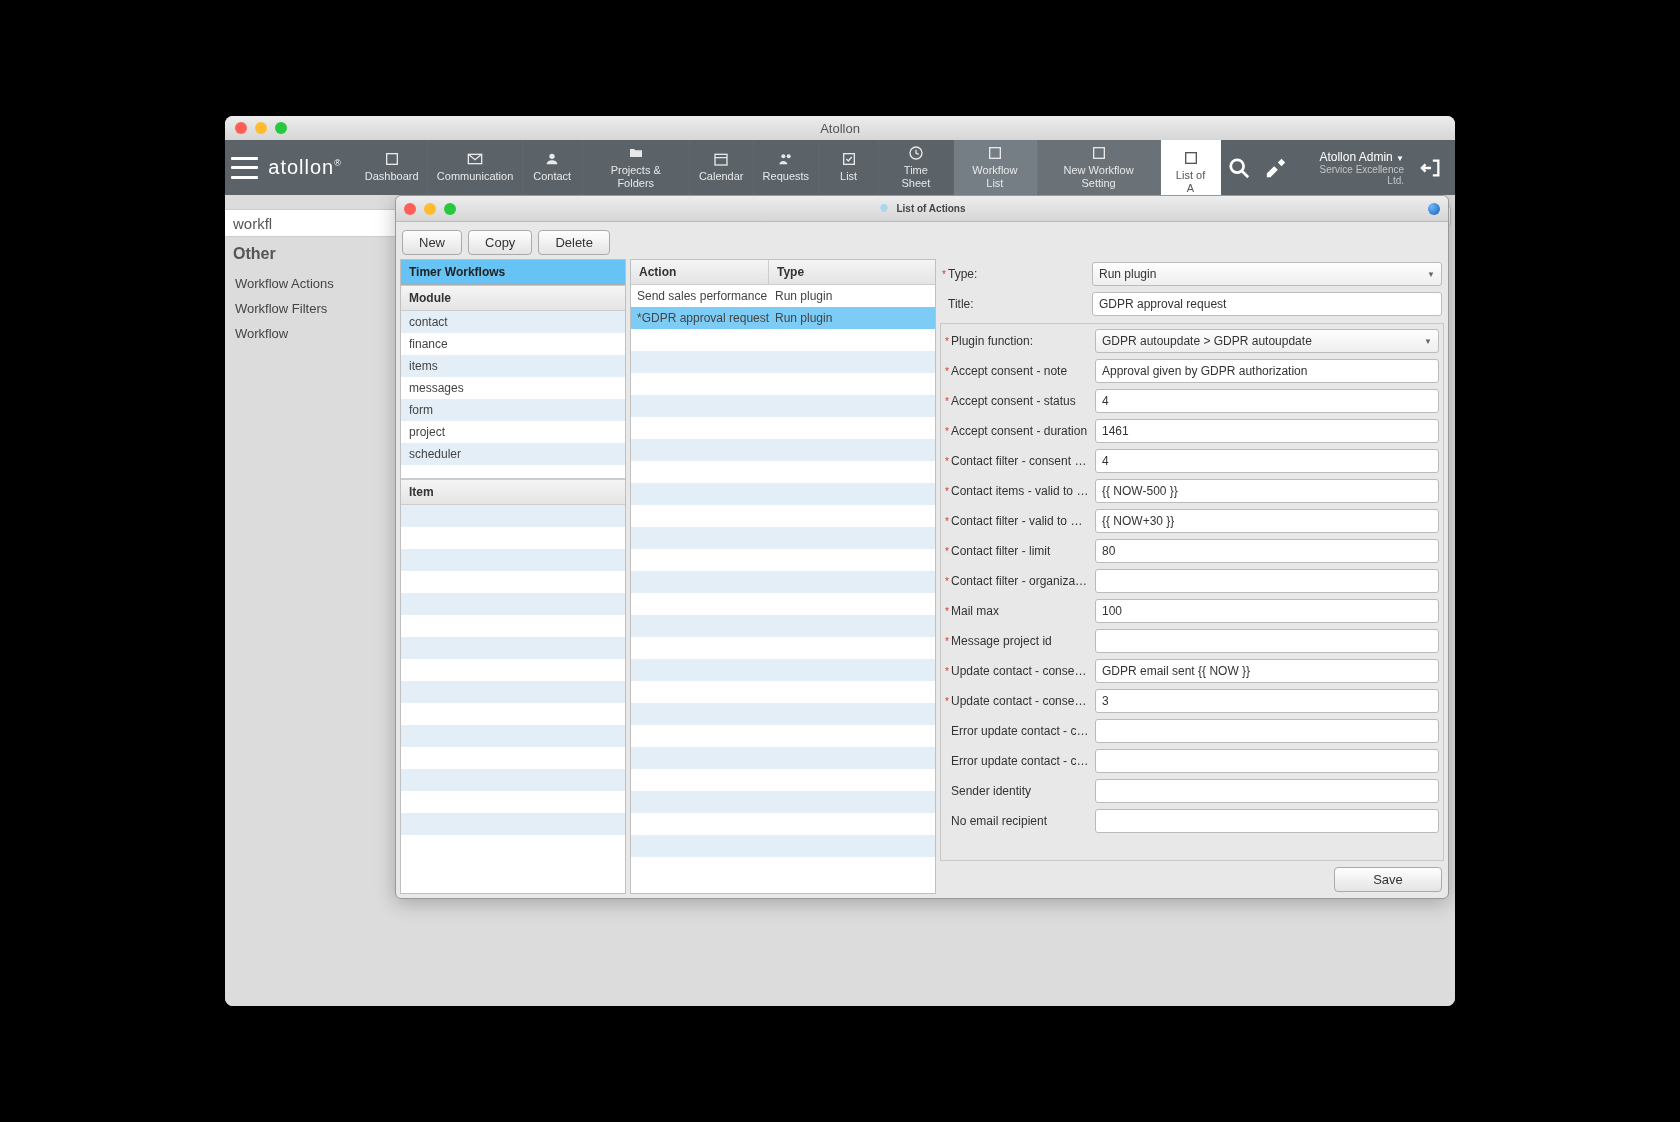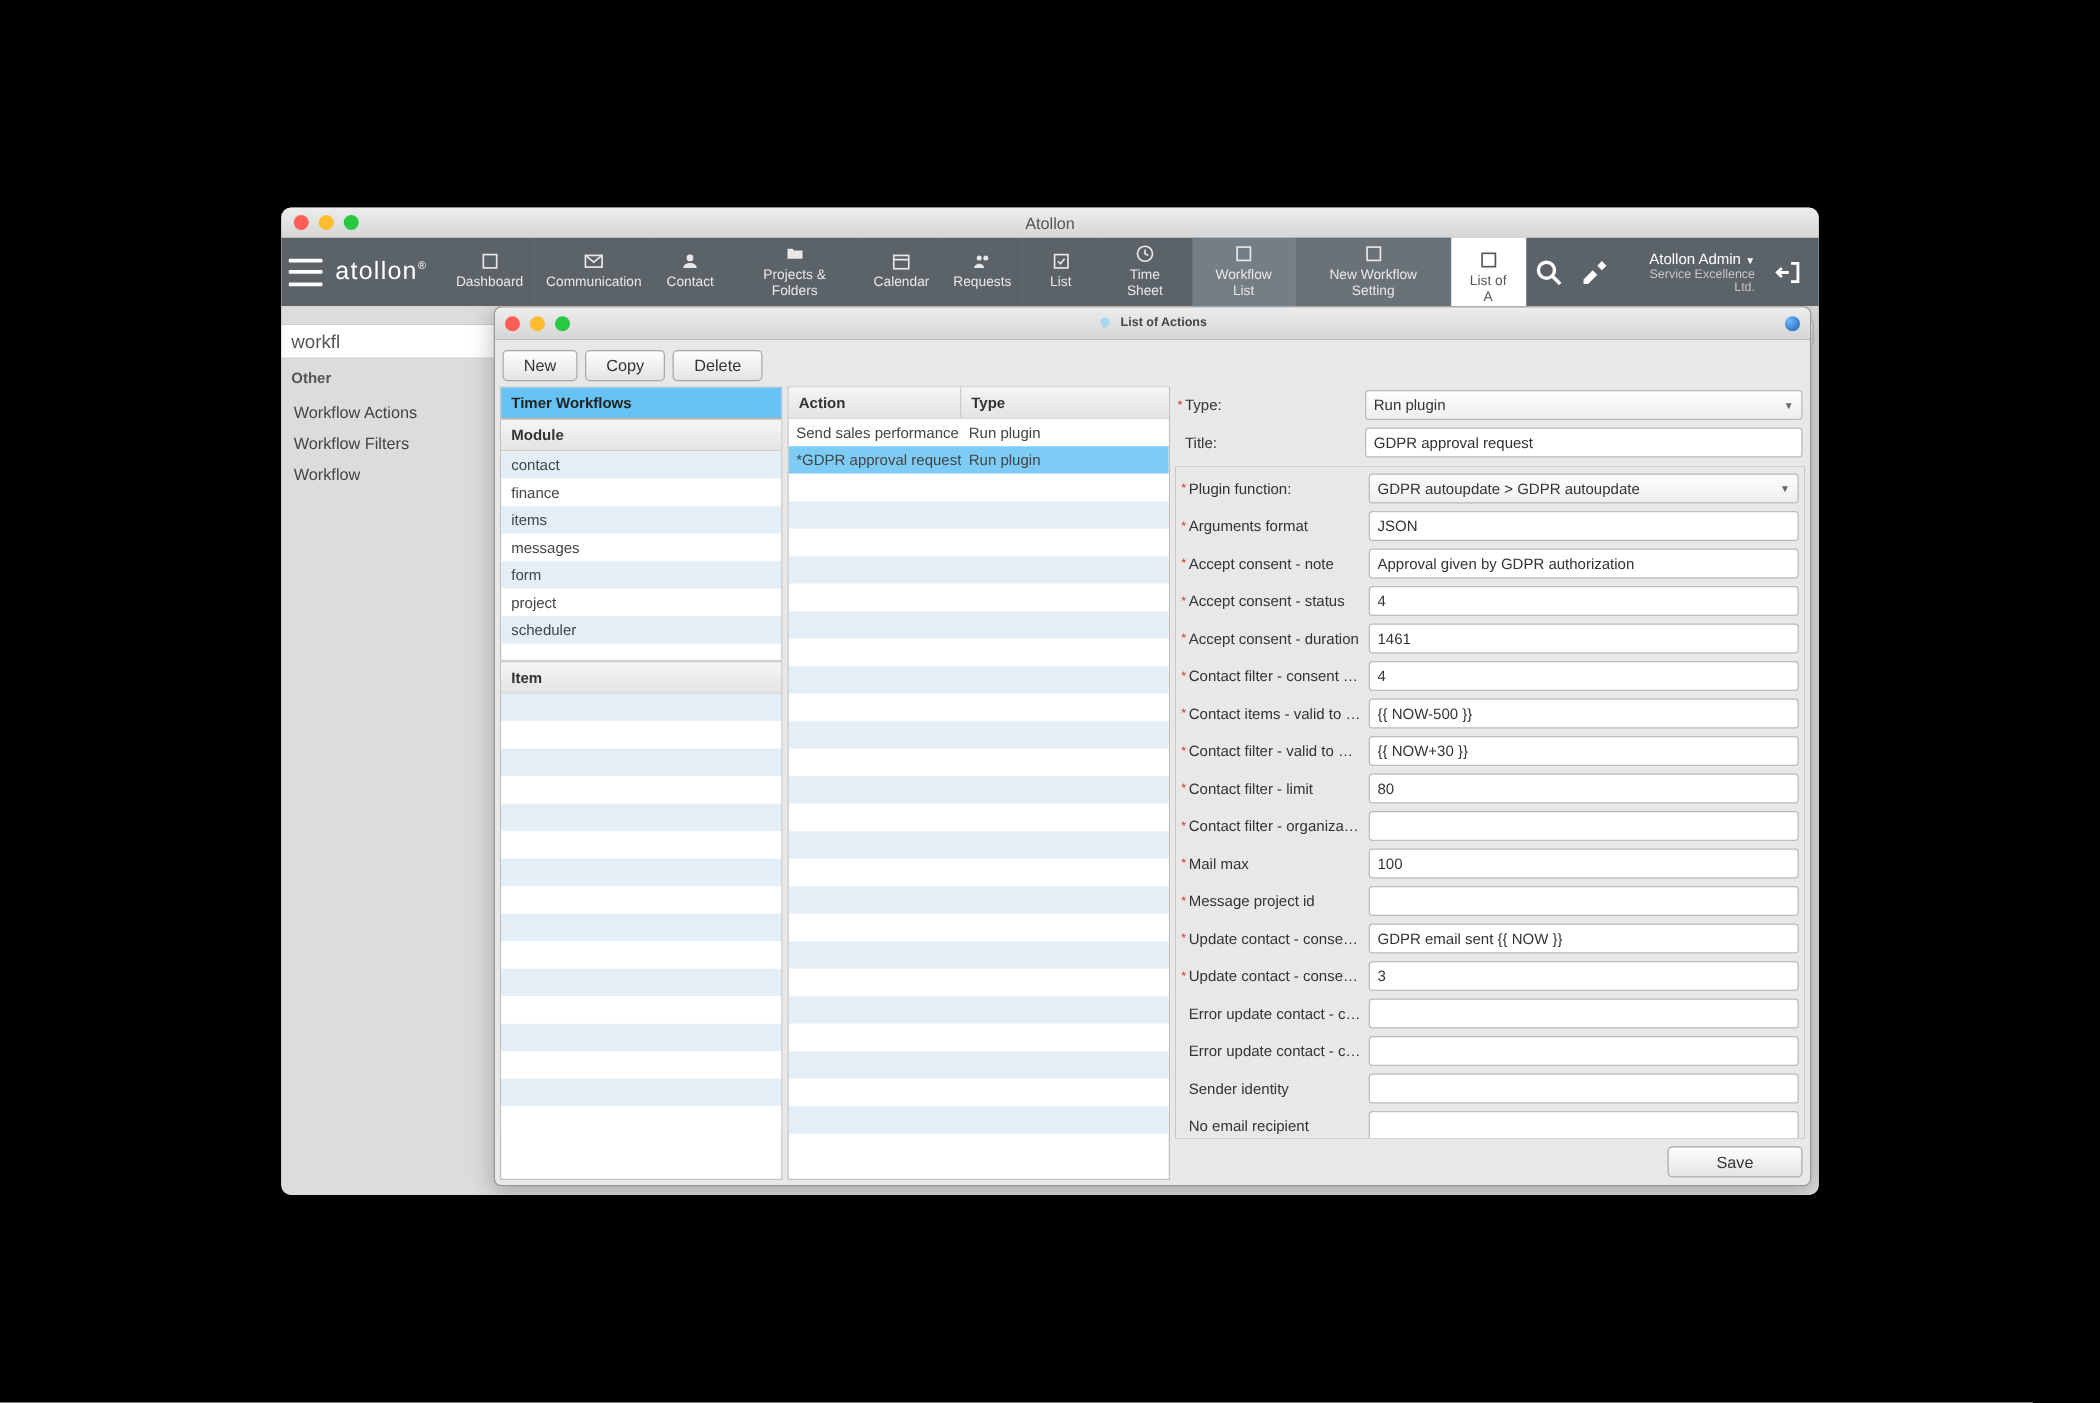--- a/index.html
+++ b/index.html
@@ -1,17 +1,17 @@
 <!DOCTYPE html>
 <html><head>
 <meta charset="utf-8">
 <style>
 * { margin: 0; padding: 0; box-sizing: border-box; font-family: -apple-system, "Helvetica Neue", Arial, sans-serif; }
 body { background: #000; display: flex; align-items: center; justify-content: center; height: 1122px; width: 1680px; }
-.mac-window { width: 1230px; height: 790px; background: #e8e8e8; border-radius: 8px; overflow: hidden; box-shadow: 0 20px 60px rgba(0,0,0,.6); display: flex; flex-direction: column; }
+.mac-window { width: 1230px; height: 890px; background: #e8e8e8; border-radius: 8px; overflow: hidden; box-shadow: 0 20px 60px rgba(0,0,0,.6); display: flex; flex-direction: column; }
 .mac-titlebar { height: 24px; background: linear-gradient(#ededed,#d6d6d6); display: flex; align-items: center; padding: 0 10px; position: relative; }
 .traffic { display: flex; gap: 8px; }
 .traffic span { width: 12px; height: 12px; border-radius: 50%; display: block; }
 .t-red { background: #ff5f57; }
 .t-yellow { background: #febc2e; }
 .t-green { background: #28c840; }
 .mac-title { position: absolute; left: 0; right: 0; text-align: center; font-size: 13px; color: #555; }
 .topnav { background: #5b6369; height: 55px; display: flex; align-items: center; padding: 0 6px; color: #fff; }
 .hamburger { width: 28px; height: 22px; display: flex; flex-direction: column; justify-content: space-between; margin-right: 10px; cursor: pointer; }
 .hamburger span { height: 3px; background: #fff; border-radius: 1px; }
@@ -23,21 +23,21 @@
 .nav-item.white { background: #fff; color: #555; justify-content: flex-end; }
 .nav-icon { width: 18px; height: 16px; margin-bottom: 3px; fill: currentColor; }
 .nav-right { margin-left: auto; display: flex; align-items: center; height: 100%; }
 .nav-icon-btn { width: 38px; height: 100%; display: flex; align-items: center; justify-content: center; cursor: pointer; color: #fff; }
 .user-block { display: flex; flex-direction: column; justify-content: center; padding: 0 8px; font-size: 11px; text-align: right; }
 .user-block .u1 { font-size: 12px; }
 .user-block .u2 { font-size: 10px; color: #c5c5c5; }
 .body-area { flex: 1; background: #dcdcdc; position: relative; overflow: hidden; }
 .search-box { position: absolute; top: 14px; left: 0; width: 292px; height: 28px; background: #fff; border: 1px solid #ccc; padding: 4px 8px; font-size: 15px; color: #555; border-left: none; }
 .sidebar { position: absolute; top: 50px; left: 8px; width: 160px; }
-.sidebar h3 { font-size: 12px; color: #555; font-weight: 600; margin-bottom: 8px; }
+.sidebar h3 { font-size: 16px; color: #555; font-weight: 600; margin-bottom: 8px; }
 .sidebar-item { font-size: 13px; color: #444; padding: 5px 2px; cursor: pointer; }
 .star-bar { position: absolute; top: 10px; right: 4px; width: 28px; height: 22px; background: linear-gradient(#fefefe,#ececec); border: 1px solid #bbb; border-radius: 4px; display: flex; align-items: center; justify-content: center; cursor: pointer; }
 .inner-window { position: absolute; top: 0px; left: 170px; width: 1054px; height: 704px; background: #e8e8e8; border: 1px solid #999; border-radius: 6px; box-shadow: 0 4px 20px rgba(0,0,0,.25); display: flex; flex-direction: column; }
 .inner-titlebar { height: 26px; background: linear-gradient(#ededed,#d6d6d6); display: flex; align-items: center; padding: 0 8px; position: relative; border-radius: 6px 6px 0 0; border-bottom: 1px solid #bbb; }
 .inner-title { position: absolute; left: 0; right: 0; text-align: center; font-size: 10px; font-weight: 600; color: #444; display: flex; justify-content: center; align-items: center; gap: 6px; }
 .bulb { width: 12px; height: 12px; }
 .blue-dot { width: 12px; height: 12px; background: radial-gradient(circle at 30% 30%, #6ab8ff, #1a5fb4); border-radius: 50%; margin-left: auto; }
 .inner-body { flex: 1; padding: 4px; display: flex; flex-direction: column; overflow: hidden; }
 .toolbar { display: flex; gap: 6px; padding: 4px 2px; }
 .btn { background: linear-gradient(#fefefe,#e4e4e4); border: 1px solid #aaa; border-radius: 4px; padding: 4px 16px; font-size: 13px; color: #333; cursor: pointer; }
@@ -390,24 +390,20 @@
               <input class="form-input" value="GDPR approval request" style="">
             </div>
             <div class="scroll-form" id="detail-fields">
                 <div class="form-row">
                   <div class="form-label req">Plugin function:</div>
                   <div class="form-select">
                     <span>GDPR autoupdate &gt; GDPR autoupdate</span>
                   </div>
                 </div>
                 <div class="form-row">
-                  <div class="form-label req">Arguments format</div>
-                  <input class="form-input" value="JSON" style="">
-                </div>
-                <div class="form-row">
                   <div class="form-label req">Accept consent - note</div>
                   <input class="form-input" value="Approval given by GDPR authorization" style="">
                 </div>
                 <div class="form-row">
                   <div class="form-label req">Accept consent - status</div>
                   <input class="form-input" value="4" style="">
                 </div>
                 <div class="form-row">
                   <div class="form-label req">Accept consent - duration</div>
                   <input class="form-input" value="1461" style="">

